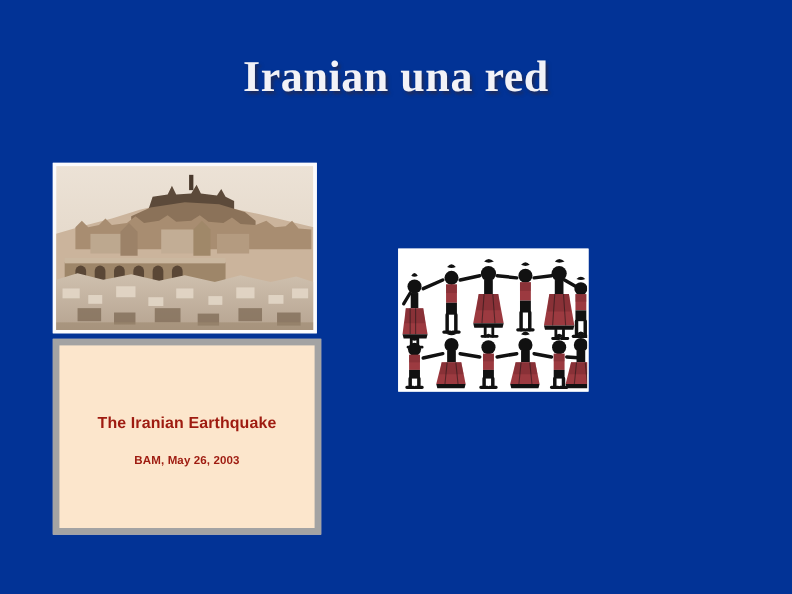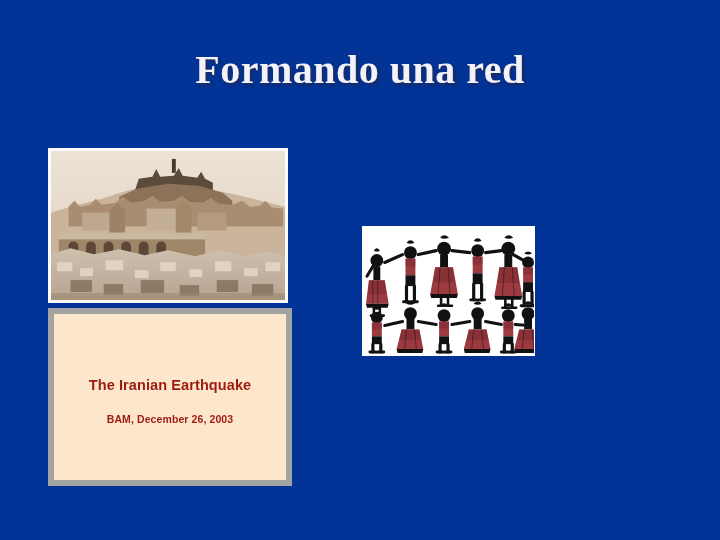--- a/index.html
+++ b/index.html
@@ -103,21 +103,21 @@
     display: block;
     width: 100%;
     height: 100%;
   }
 </style>
 </head>
 <body>
 
 <div id="slide" style="background: rgb(2, 51, 150);">
 
-  <div id="slide-title" style="color: rgb(242, 242, 247);">Formando una red</div>
+  <div id="slide-title" style="color: rgb(242, 242, 247);">Iranian una red</div>
 
   <div id="photo-frame">
     <svg id="photo-canvas" viewBox="0 0 240 150" preserveAspectRatio="none">
       <defs>
         <linearGradient id="skyGrad" x1="0" y1="0" x2="0" y2="1">
           <stop offset="0%" stop-color="#ece2d6"></stop>
           <stop offset="100%" stop-color="#ddd0bf"></stop>
         </linearGradient>
         <linearGradient id="rubbleGrad" x1="0" y1="0" x2="0" y2="1">
           <stop offset="0%" stop-color="#cfc0ae"></stop>
@@ -176,21 +176,21 @@
         <rect x="206" y="134" width="22" height="12"></rect>
       </g>
       <g fill="#9c8870" opacity="0.6">
         <rect x="0" y="143" width="240" height="7"></rect>
       </g>
     </svg>
   </div>
 
   <div id="caption-panel" style="background: rgb(252, 230, 204);">
     <div id="caption-title" style="color: rgb(158, 27, 16);">The Iranian Earthquake</div>
-    <div id="caption-sub" style="color: rgb(158, 27, 16);">BAM, December 26, 2003</div>
+    <div id="caption-sub" style="color: rgb(158, 27, 16);">BAM, May 26, 2003</div>
   </div>
 
   <div id="clipart-frame">
     <svg id="clipart-canvas" viewBox="0 0 173 130" preserveAspectRatio="none">
       <rect x="0" y="0" width="173" height="130" fill="#ffffff"></rect>
 
       <g>
 
         <g stroke="#111111" stroke-width="3.2" fill="none" stroke-linecap="round">
           <path d="M22,36 L40,28"></path>

